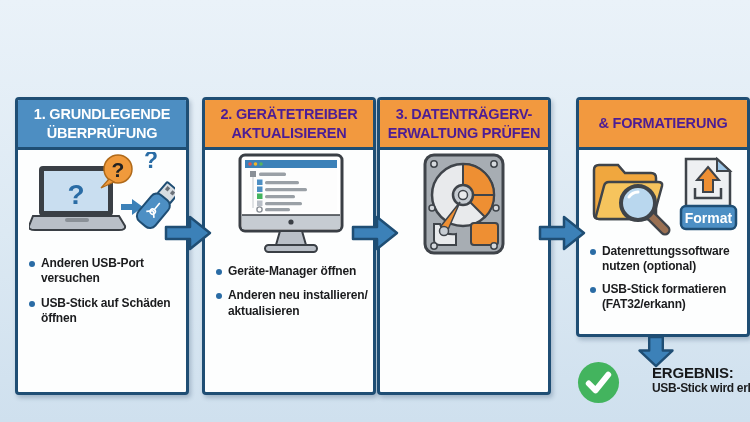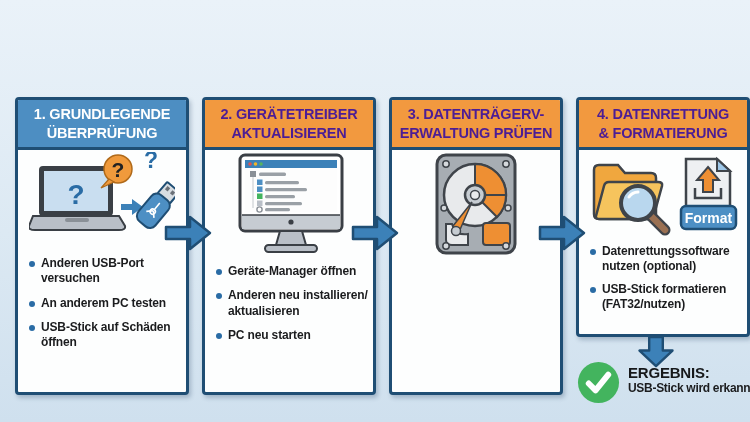--- a/index.html
+++ b/index.html
@@ -24,21 +24,21 @@
   }
 
   .step-card {
     position:absolute; top:97px; width:174px; background:#fdfefe;
     border:3px solid #1f4e74; border-radius:4px;
     box-shadow:2px 3px 4px rgba(40,70,100,.28);
     overflow:hidden;
   }
   .card-1 { left:15px;  height:298px; }
   .card-2 { left:202px; height:298px; }
-  .card-3 { left:389px; height:298px; }
+  .card-3 { left:377px; height:298px; }
   .card-4 { left:576px; height:240px; }
 
   .card-header {
     height:50px; display:flex; flex-direction:column; align-items:center; justify-content:center;
     border-bottom:3px solid #1f4e74; text-align:center;
     font-weight:bold; font-size:14.5px; line-height:1.28; letter-spacing:-.2px;
   }
   .card-header.blue   { background:#4d8ec2; color:#ffffff; }
   .card-header.orange { background:#f2993f; color:#4c1d95; }
 
@@ -54,21 +54,21 @@
   .card-4 ul.bullets li { margin-bottom:7px; }
   ul.bullets li::before {
     content:""; position:absolute; left:1px; top:5px; width:6px; height:6px;
     border-radius:50%; background:#2a6ca5;
   }
 
   .flow-arrow { position:absolute; top:213px; width:48px; height:40px; }
   .arrow-1 { left:164px; } .arrow-2 { left:351px; } .arrow-3 { left:538px; }
   .down-arrow { position:absolute; left:636px; top:335px; width:40px; height:33px; }
 
-  .result { position:absolute; left:577px; top:361px; width:168px; display:flex; align-items:flex-start; }
+  .result { position:absolute; left:577px; top:361px; width:168px; display:flex; align-items:flex-start;gap:24px; }
   .result .check { width:43px; height:43px; flex:0 0 auto; }
   .result .texts { margin-left:8px; padding-top:3px; }
   .result .label { font-size:15px; font-weight:bold; color:#16181a; letter-spacing:-.2px; }
   .result .line  { font-size:12px; font-weight:600; color:#1b1c1e; letter-spacing:-.3px; white-space:nowrap; }
 
   svg text { font-family:"Liberation Sans", sans-serif; font-weight:bold; }
 </style>
 </head>
 <body>
 
@@ -105,21 +105,20 @@
           <rect x="1.5" y="-27" width="3.5" height="4" fill="#6b7178"></rect>
           <rect x="-11" y="-16" width="22" height="34" rx="7" fill="#4d8fc4" stroke="#1f4e74" stroke-width="2"></rect>
           <circle cx="0" cy="2" r="2.6" fill="none" stroke="#fff" stroke-width="1.6"></circle>
           <path d="M0 -1 V-9 M0 1 L-5 6 M0 1 L5 6" stroke="#fff" stroke-width="1.6" fill="none"></path>
         </g>
         <text x="122" y="16" font-size="23" fill="#2a6ca5" text-anchor="middle">?</text>
       </svg>
     </div>
     <ul class="bullets">
       <li>Anderen USB-Port versuchen</li>
-      <li>An anderem PC testen</li>
       <li>USB-Stick auf Schäden öffnen</li>
     </ul>
   </div>
 
   <div class="step-card card-2">
     <div class="card-header orange">
       <div>2. GERÄTETREIBER</div>
       <div>AKTUALISIEREN</div>
     </div>
     <div class="illustration ill-2">
@@ -150,21 +149,20 @@
           <rect x="38" y="47.5" width="5.5" height="5.5" fill="#b9bfc7"></rect>
           <rect x="46" y="49" width="37" height="3.2" rx="1.5" fill="#9aa0a6"></rect>
           <circle cx="40.5" cy="56.5" r="2.6" fill="none" stroke="#8a9097" stroke-width="1.4"></circle>
           <rect x="46" y="55" width="25" height="3.2" rx="1.5" fill="#9aa0a6"></rect>
         </g>
       </svg>
     </div>
     <ul class="bullets">
       <li>Geräte-Manager öffnen</li>
       <li>Anderen neu installieren/ aktualisieren</li>
-      <li>PC neu starten</li>
     </ul>
   </div>
 
   <div class="step-card card-3">
     <div class="card-header orange">
       <div>3. DATENTRÄGERV-</div>
       <div>ERWALTUNG PRÜFEN</div>
     </div>
     <div class="illustration ill-3">
       <svg width="108" height="104" viewBox="0 0 108 104">
@@ -183,21 +181,20 @@
         <circle cx="24" cy="94" r="3.2" fill="#d5d9dd" stroke="#3f444a" stroke-width="1.5"></circle>
         <circle cx="84" cy="94" r="3.2" fill="#d5d9dd" stroke="#3f444a" stroke-width="1.5"></circle>
         <circle cx="22" cy="56" r="3" fill="#d5d9dd" stroke="#3f444a" stroke-width="1.5"></circle>
         <circle cx="86" cy="56" r="3" fill="#d5d9dd" stroke="#3f444a" stroke-width="1.5"></circle>
       </svg>
     </div>
   </div>
 
   <div class="step-card card-4">
     <div class="card-header orange">
-      <div>4. DATENRETTUNG</div>
       <div>&amp; FORMATIERUNG</div>
     </div>
     <div class="illustration ill-4">
       <svg width="150" height="84" viewBox="0 0 150 84">
 
         <g>
           <path d="M6 18 Q6 13 11 13 L30 13 L37 21 L63 21 Q68 21 68 26 L68 62 Q68 67 63 67 L11 67 Q6 67 6 62 Z" fill="#f0a73e" stroke="#3f444a" stroke-width="2.5"></path>
           <path d="M8 64 L16 34 Q17 30 21 30 L70 30 Q75 30 74 34 L66 63 Q65 67 61 67 L12 67 Q7 67 8 64 Z" fill="#f6c45d" stroke="#3f444a" stroke-width="2.5"></path>
         </g>
 
@@ -217,21 +214,21 @@
           </g>
           <g>
             <rect x="93" y="54" width="55" height="23" rx="5" fill="#4d8fc4" stroke="#1f4e74" stroke-width="2.5"></rect>
             <text x="120.5" y="70.5" font-size="14" fill="#ffffff" text-anchor="middle">Format</text>
           </g>
         </g>
       </svg>
     </div>
     <ul class="bullets">
       <li>Datenrettungssoftware nutzen (optional)</li>
-      <li>USB-Stick formatieren (FAT32/nutzen)</li>
+      <li>USB-Stick formatieren (FAT32/erkann)</li>
 
     </ul>
   </div>
 
   <svg class="flow-arrow arrow-1" viewBox="0 0 48 40">
     <path d="M2 14 H26 V4 L46 20 L26 36 V26 H2 Z" fill="#3c81b8" stroke="#1f4e74" stroke-width="2.5" stroke-linejoin="round"></path>
   </svg>
   <svg class="flow-arrow arrow-2" viewBox="0 0 48 40">
     <path d="M2 14 H26 V4 L46 20 L26 36 V26 H2 Z" fill="#3c81b8" stroke="#1f4e74" stroke-width="2.5" stroke-linejoin="round"></path>
   </svg>

